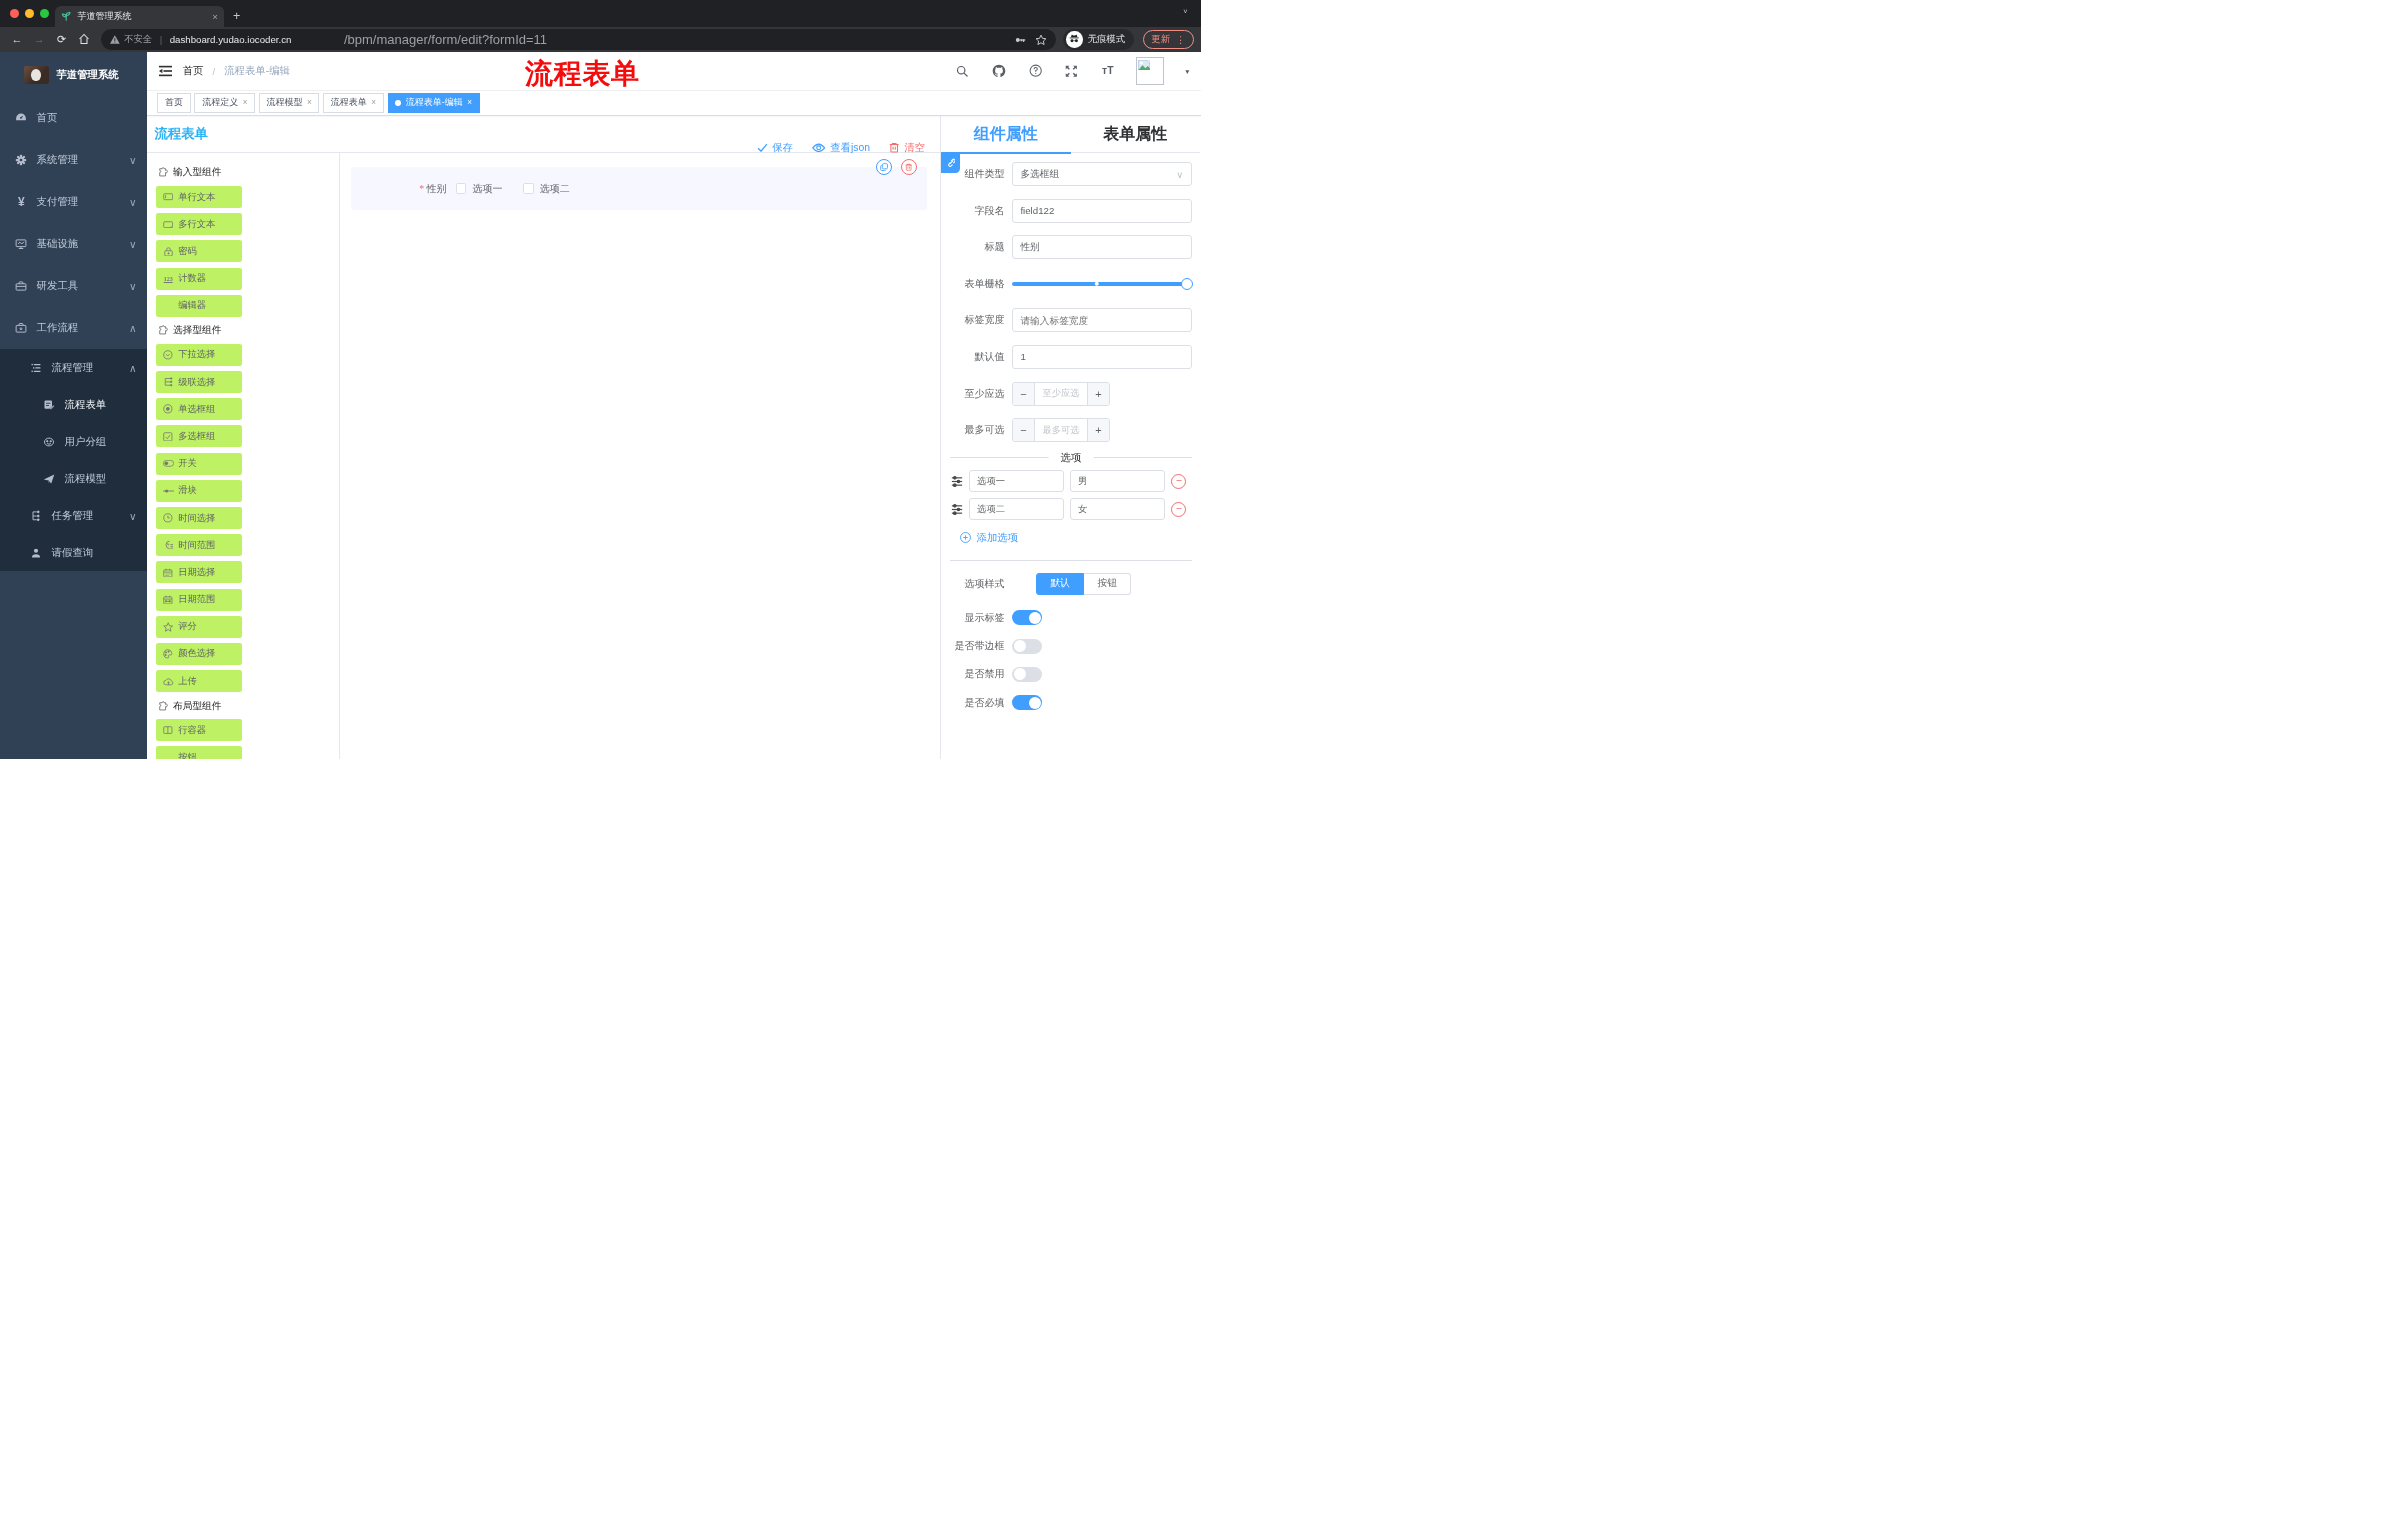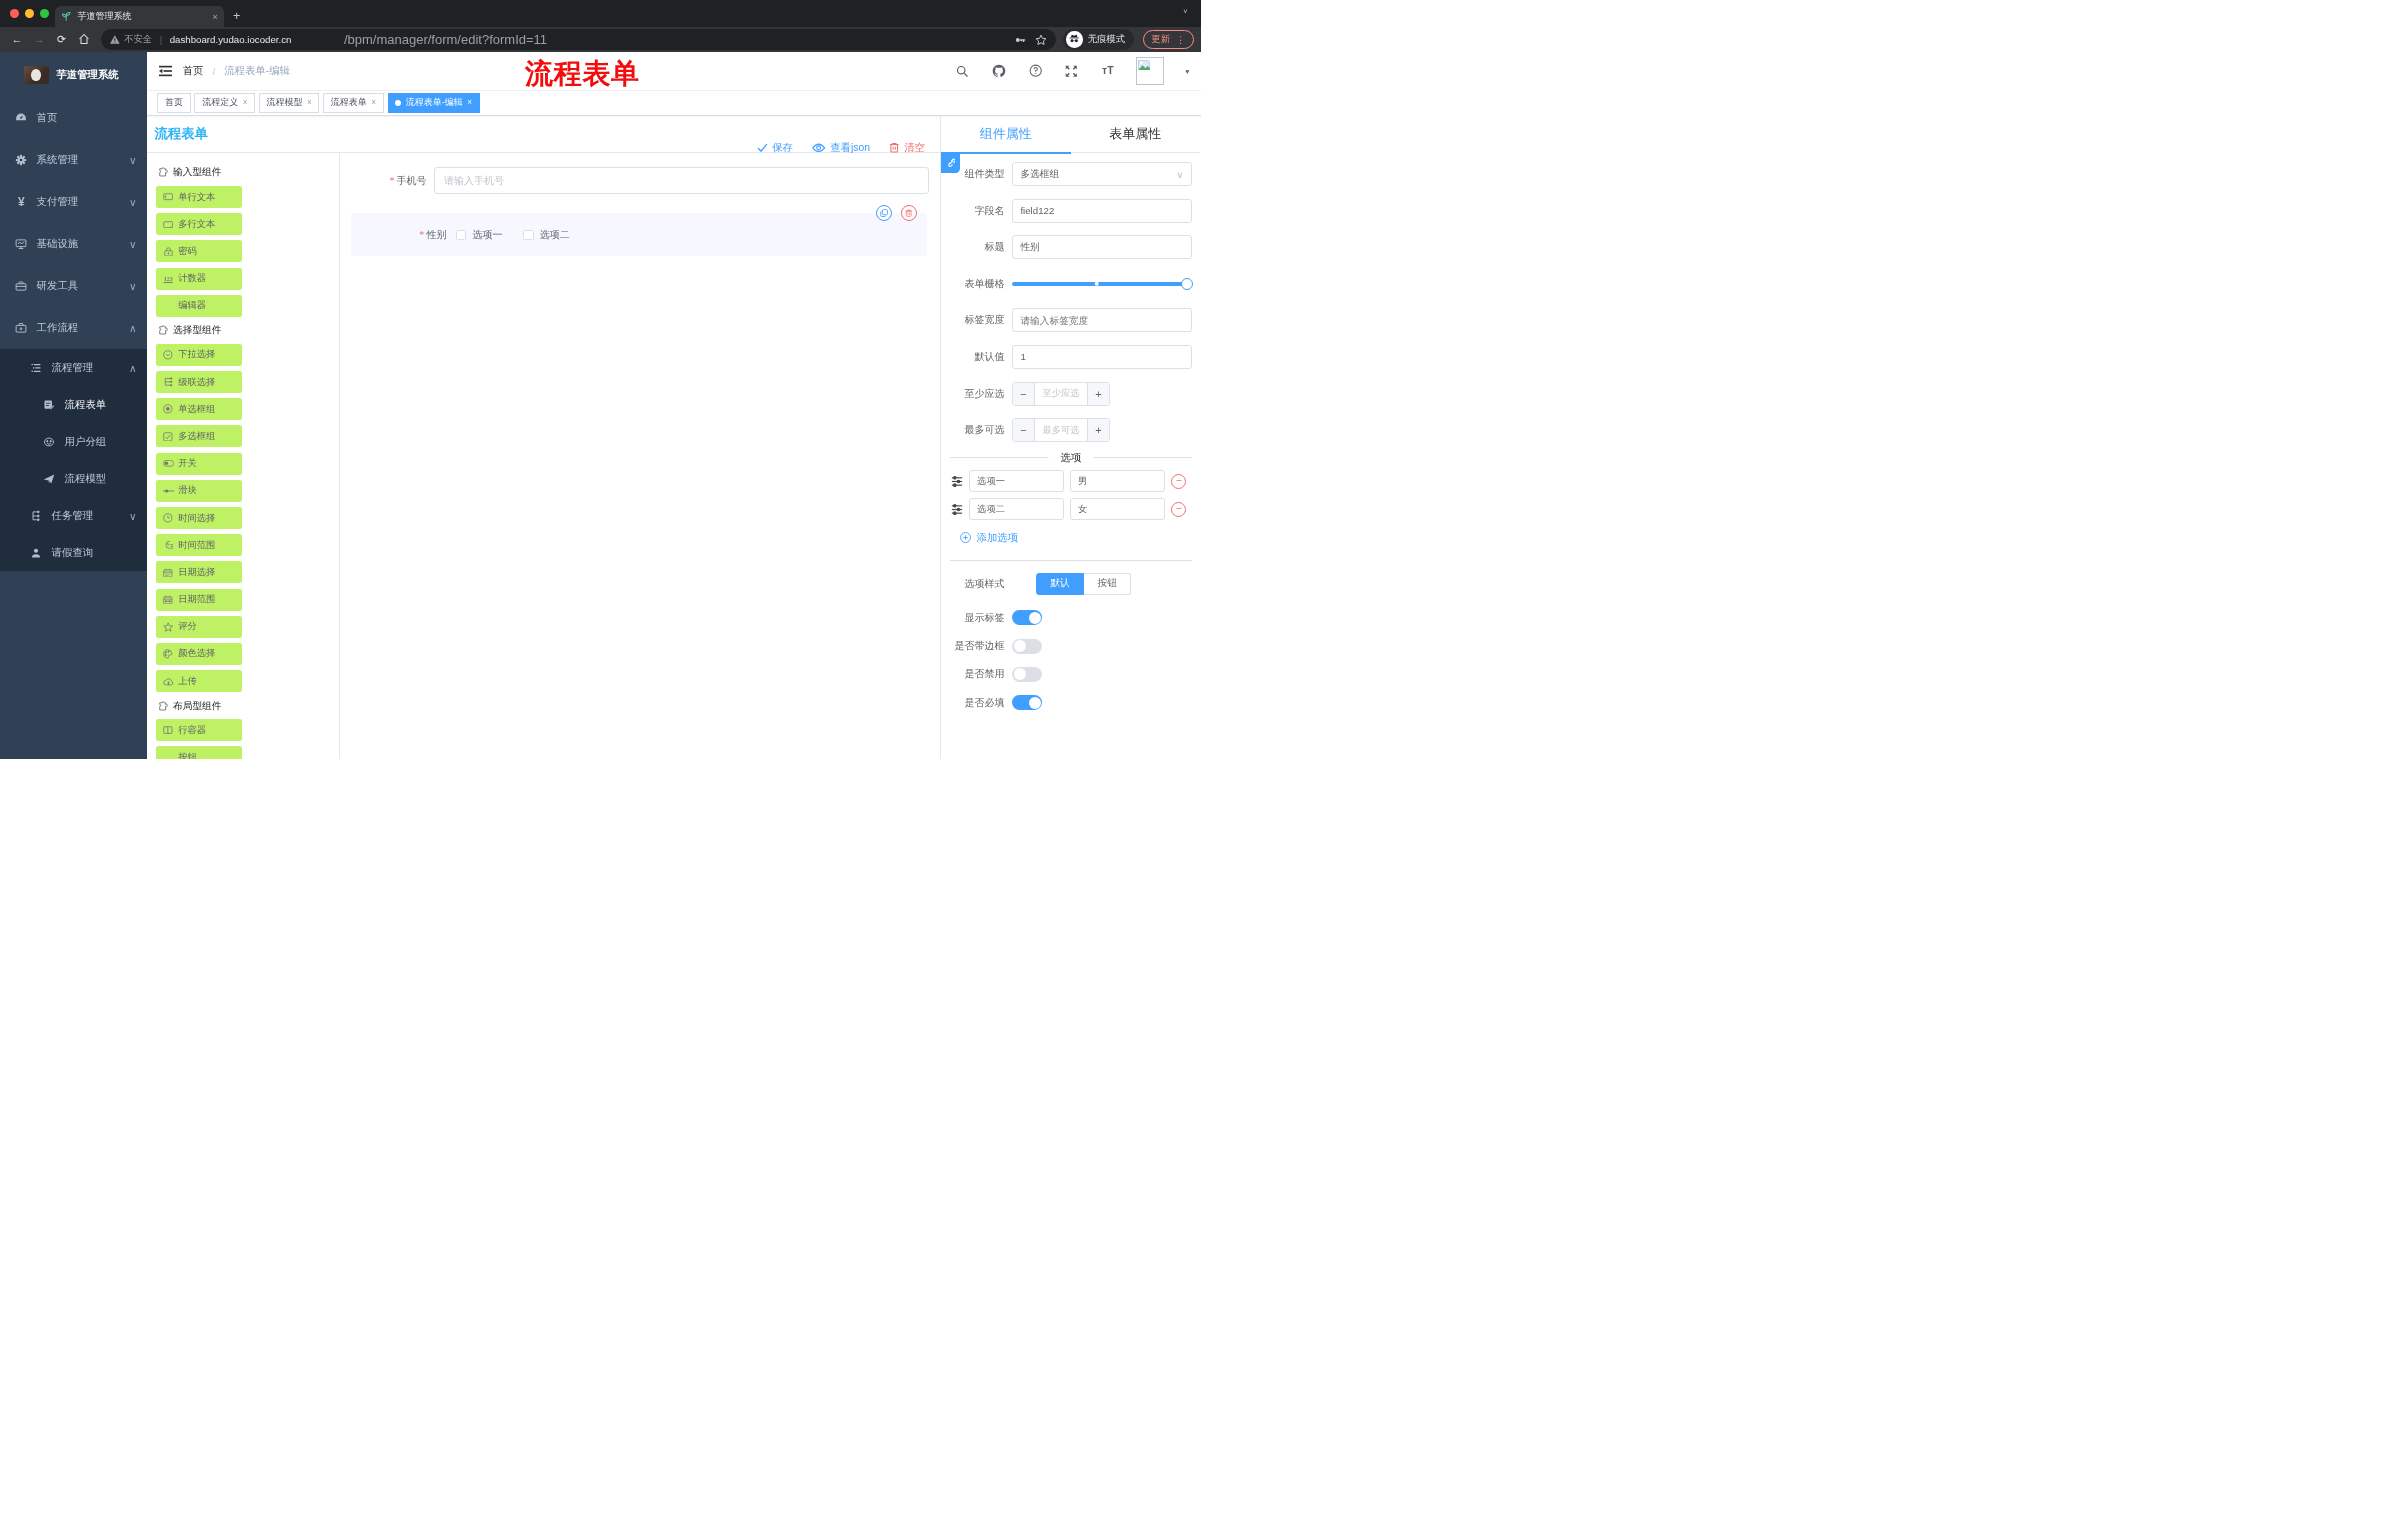--- a/index.html
+++ b/index.html
@@ -90,21 +90,21 @@
   .sel-block { position:relative; margin-left:2.2px; margin-right:3.7px; height:43px; background:#f6f7ff; border-radius:2.2px; display:flex; align-items:center; padding-left:68px; cursor:pointer; }
   .bubble { position:absolute; top:-8.2px; width:16.3px; height:16.3px; border-radius:50%; background:#fff; display:flex; align-items:center; justify-content:center; cursor:pointer; }
   .bubble.copy { right:35px; border:0.7px solid #409eff; color:#409eff; }
   .bubble.del { right:10.4px; border:0.7px solid #f56c6c; color:#f56c6c; }
   .cbx { width:10.4px; height:10.4px; border:0.7px solid #dcdfe6; border-radius:1.5px; background:#fff; }
   .cbx-item { display:flex; align-items:center; gap:6px; margin-right:21px; color:#606266; font-size:10px; }
 
   
   .rpanel { width:259px; flex-shrink:0; display:flex; flex-direction:column; position:relative; background:#fff; }
   .rp-tabs { height:37px; border-bottom:1.5px solid #e4e7ed; display:flex; }
-  .rp-tab { flex:1; display:flex; align-items:center; justify-content:center; font-size:13px; color:#303133; cursor:pointer; position:relative; }
+  .rp-tab { flex:1; display:flex; align-items:center; justify-content:center; font-size:16px; color:#303133; cursor:pointer; position:relative;font-weight:bold; }
   .rp-tab.active { color:#409eff; }
   .rp-tab.active::after { content:""; position:absolute; left:0; right:0; bottom:-1.5px; height:1.5px; background:#409eff; }
   .chain-btn { position:absolute; left:0; top:37px; width:19.3px; height:20px; background:#409eff; border-radius:0 0 4.5px 0; display:flex; align-items:center; justify-content:center; cursor:pointer; z-index:3; }
   .rp-body { flex:1; padding:9px 8.2px 0 0; overflow:hidden; }
   .frow { display:flex; align-items:center; margin-bottom:12.6px; }
   .flabel { width:71px; text-align:right; color:#606266; font-size:10px; padding-right:7.4px; flex-shrink:0; }
   .fctl { flex:1; min-width:0; }
   .finput { width:100%; height:24px; border:0.7px solid #dcdfe6; border-radius:3px; padding:0 7.4px; font-size:9.7px; color:#606266; outline:none; font-family:inherit; }
   .fselect { width:100%; height:24px; border:0.7px solid #dcdfe6; border-radius:3px; padding:0 7.4px; font-size:9.7px; color:#606266; display:flex; align-items:center; cursor:pointer; }
   .fselect .chv { margin-left:auto; color:#c0c4cc; }
@@ -666,24 +666,20 @@
               <div class="chip">
                   <span class="cic"></span>
                   <span>按钮</span>
                 </div>
 
             </div>
 
           </div>
 
           <div class="canvas">
-            <div class="cv-row">
-              <span class="cv-label req">手机号</span>
-              <input class="cv-input" placeholder="请输入手机号" style="">
-            </div>
             <div class="sel-block">
               <div class="bubble copy">
                 <svg width="8.2" height="8.2" viewBox="0 0 12 12" fill="none" stroke="#409eff" stroke-width="1.2">
                     <rect x="3.5" y="1" width="7.5" height="7.5" rx="1.5"></rect>
                     <path d="M8.5 10 A1.5 1.5 0 0 1 7 11 H2.5 A1.5 1.5 0 0 1 1 9.5 V5 A1.5 1.5 0 0 1 2.5 3.5"></path>
                   </svg>
               </div>
               <div class="bubble del">
                 <svg width="7.4" height="8.2" viewBox="0 0 14 15" fill="none" stroke="#f56c6c" stroke-width="1.4">
                     <path d="M1 3.5 H13"></path>

